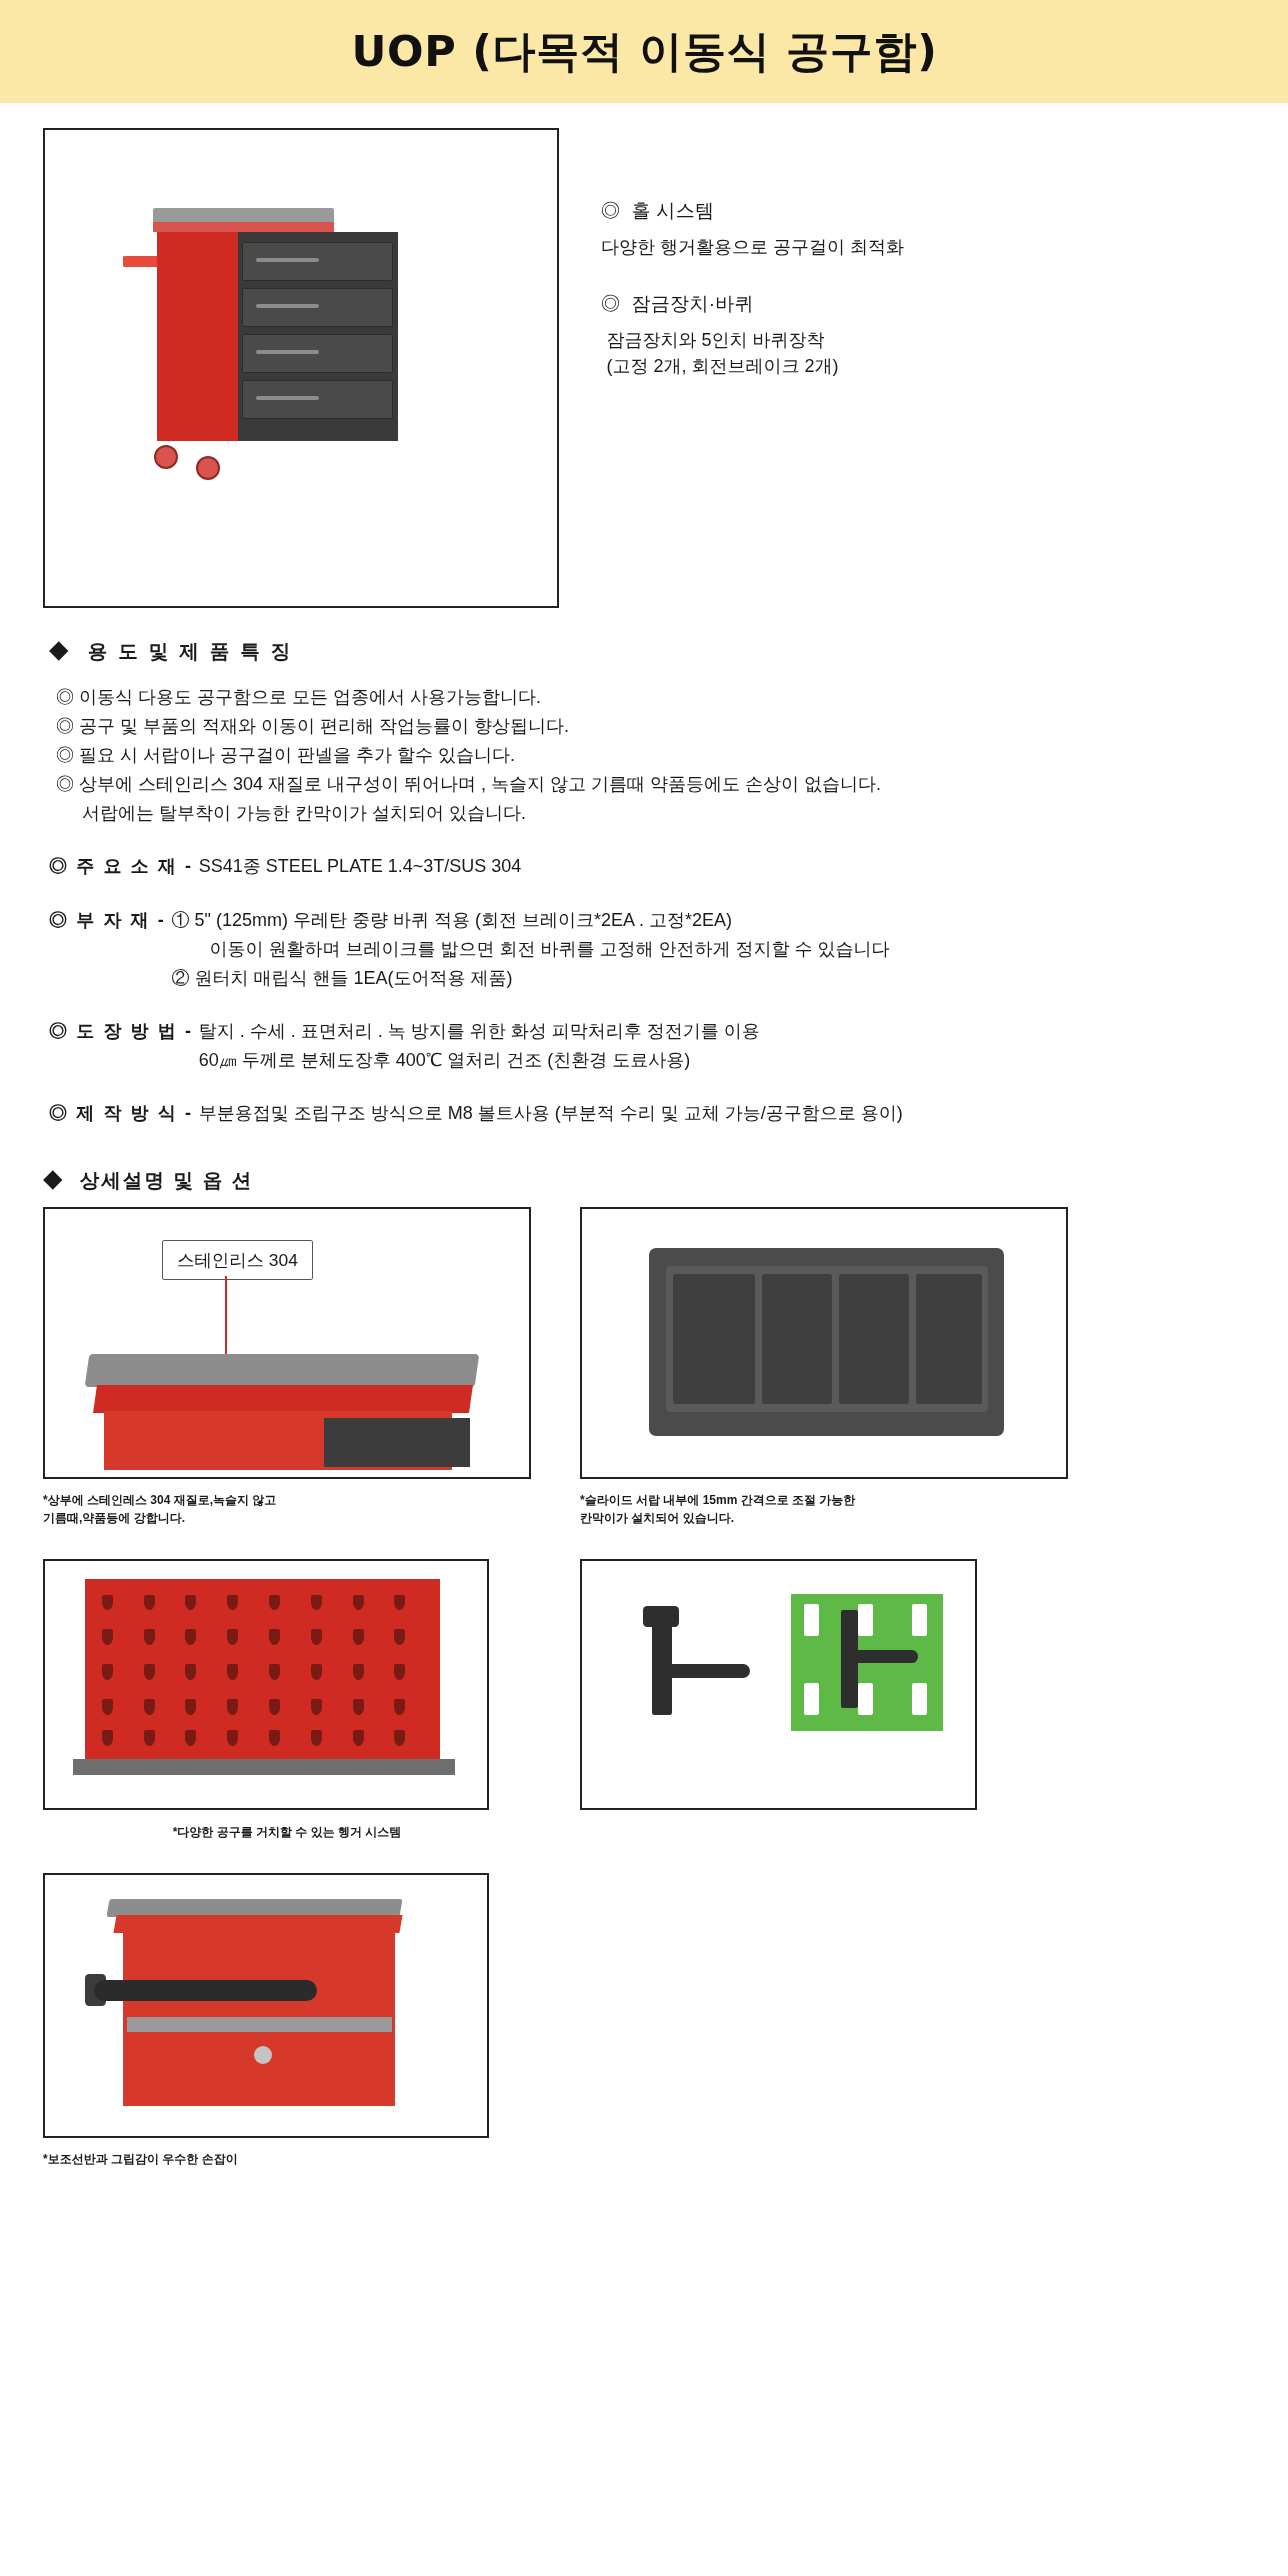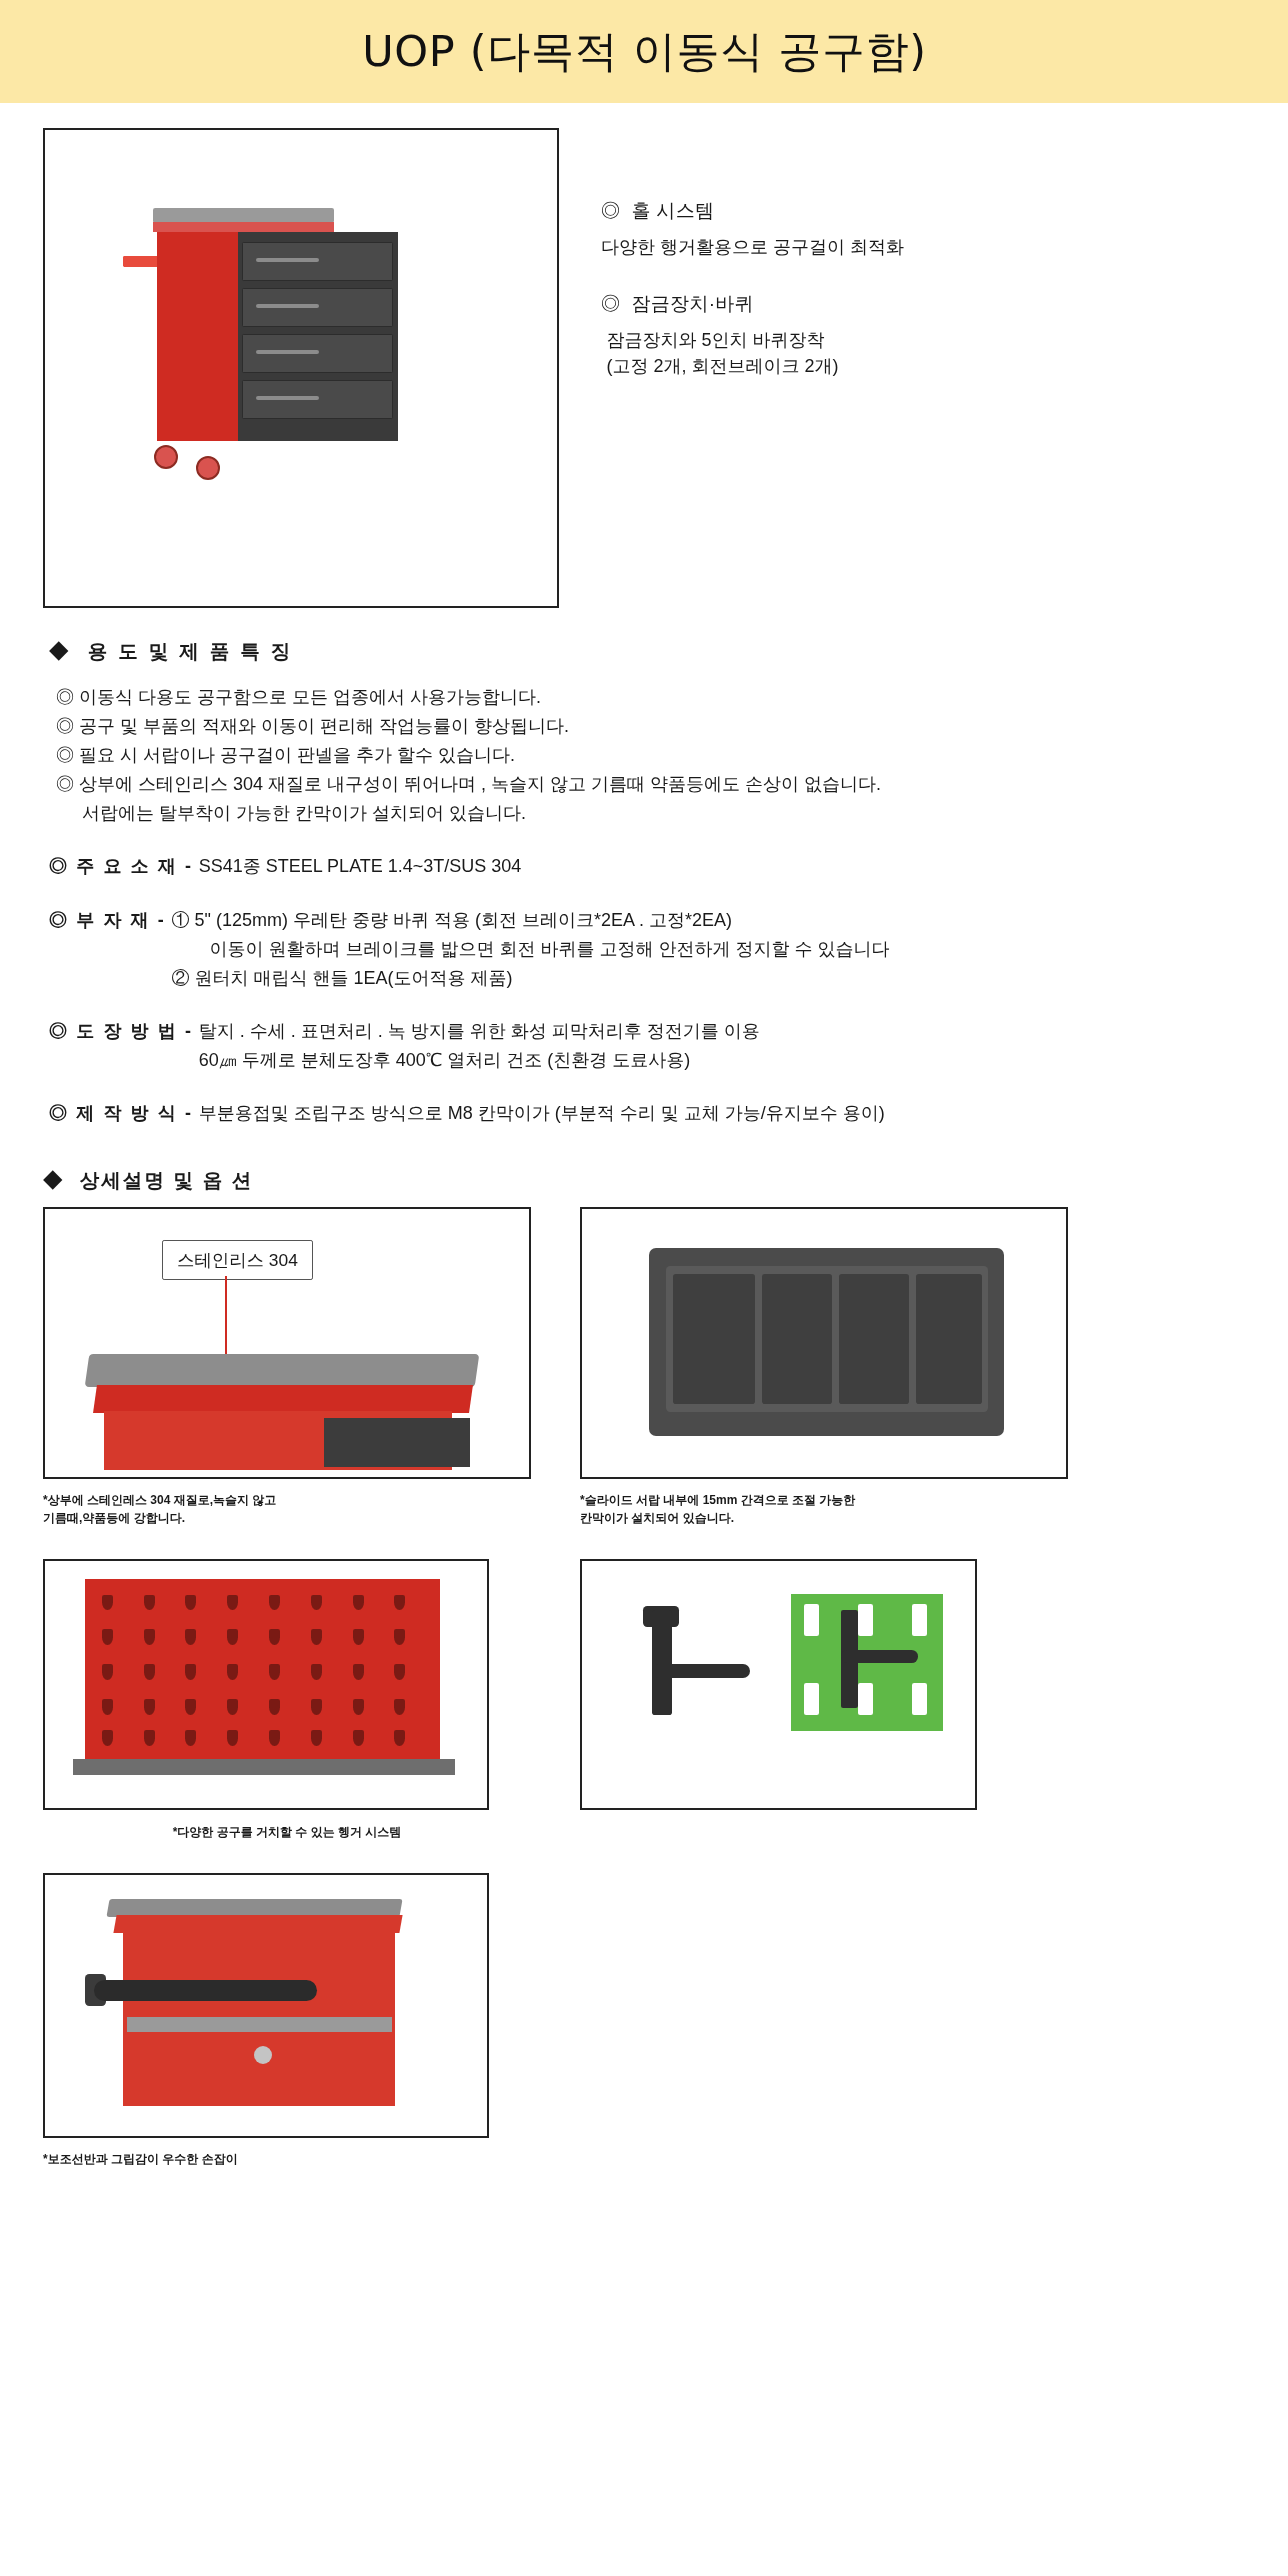--- a/index.html
+++ b/index.html
@@ -16,21 +16,21 @@
   .header {
     background: #fce8a6;
     height: 103px;
     display: flex;
     align-items: center;
     justify-content: center;
   }
   .header h1 {
     margin: 5px;
     font-size: 43px;
-    font-weight: 400;
+    font-weight: 700;
     letter-spacing: 0.7px;
     color: #111111;
     font-family: "DejaVu Sans", sans-serif;
   }
 
   
   .top-sec {
     display: flex;
     padding: 25px 0 0 43px;
   }
@@ -274,21 +274,21 @@
         <span class="l2">60㎛ 두께로 분체도장후 400℃ 열처리 건조 (친환경 도료사용)</span>
       </div>
     </div>
 
     <div class="row">
       <div class="lbl">
         <span>◎</span>
         <span>제 작 방 식 -</span>
       </div>
       <div class="val">
-        <span class="l2">부분용접및 조립구조 방식으로 M8 칸막이가 (부분적 수리 및 교체 가능/유지보수 용이)</span>
+        <span class="l2">부분용접및 조립구조 방식으로 M8 볼트사용 (부분적 수리 및 교체 가능/공구함으로 용이)</span>
       </div>
     </div>
 
   </div>
 
   <div class="detail-head">
     <span>◆</span>
     &nbsp;<span>상세설명 및  옵 션</span>
   </div>
 

